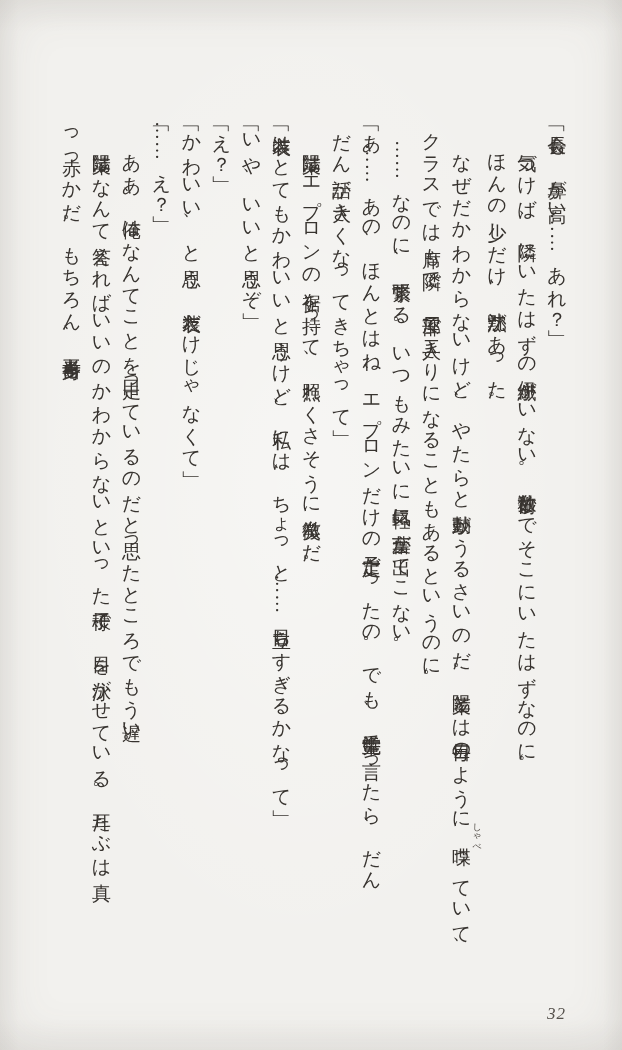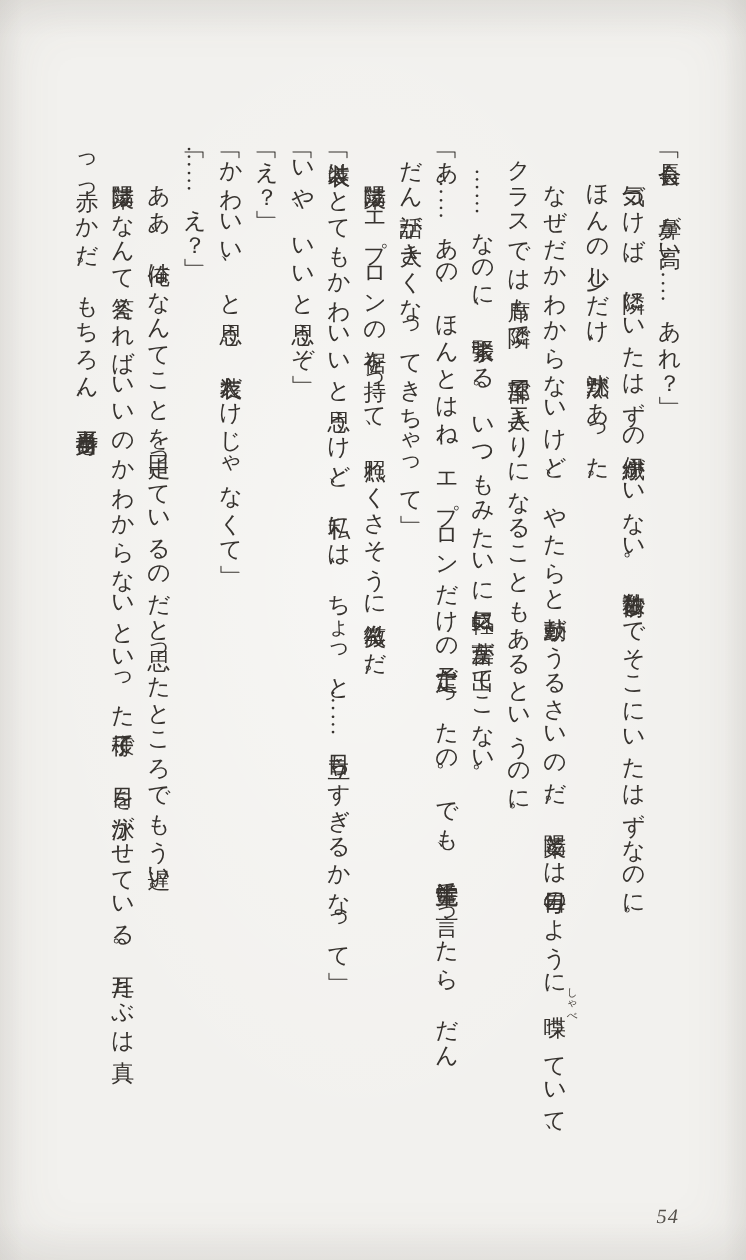--- a/index.html
+++ b/index.html
@@ -80,14 +80,14 @@
     <div class="line indent">陽菜はエプロンの裾を持って、照れくさそうに微笑んだ。</div>
     <div class="line">「衣装はとてもかわいいと思うけど、私には、ちょっと……目立ちすぎるかなって」</div>
     <div class="line">「いや、いいと思うぞ」</div>
     <div class="line">「え？」</div>
     <div class="line">「かわいい、と思う。衣装だけじゃなくて」</div>
     <div class="line">「……え？」</div>
     <div class="line indent">ああ、俺はなんてことを口走っているのだと思ったところでもう遅い。</div>
     <div class="line indent">陽菜はなんて答えればいいのかわからないといった様子で、目を泳がせている。耳たぶは真</div>
     <div class="line">っ赤っかだ。もちろん、孝平自身も。</div>
   </div>
-  <div class="page-number">54</div>
+  <div class="page-number">32</div>
 </div>
 
 </body></html>

